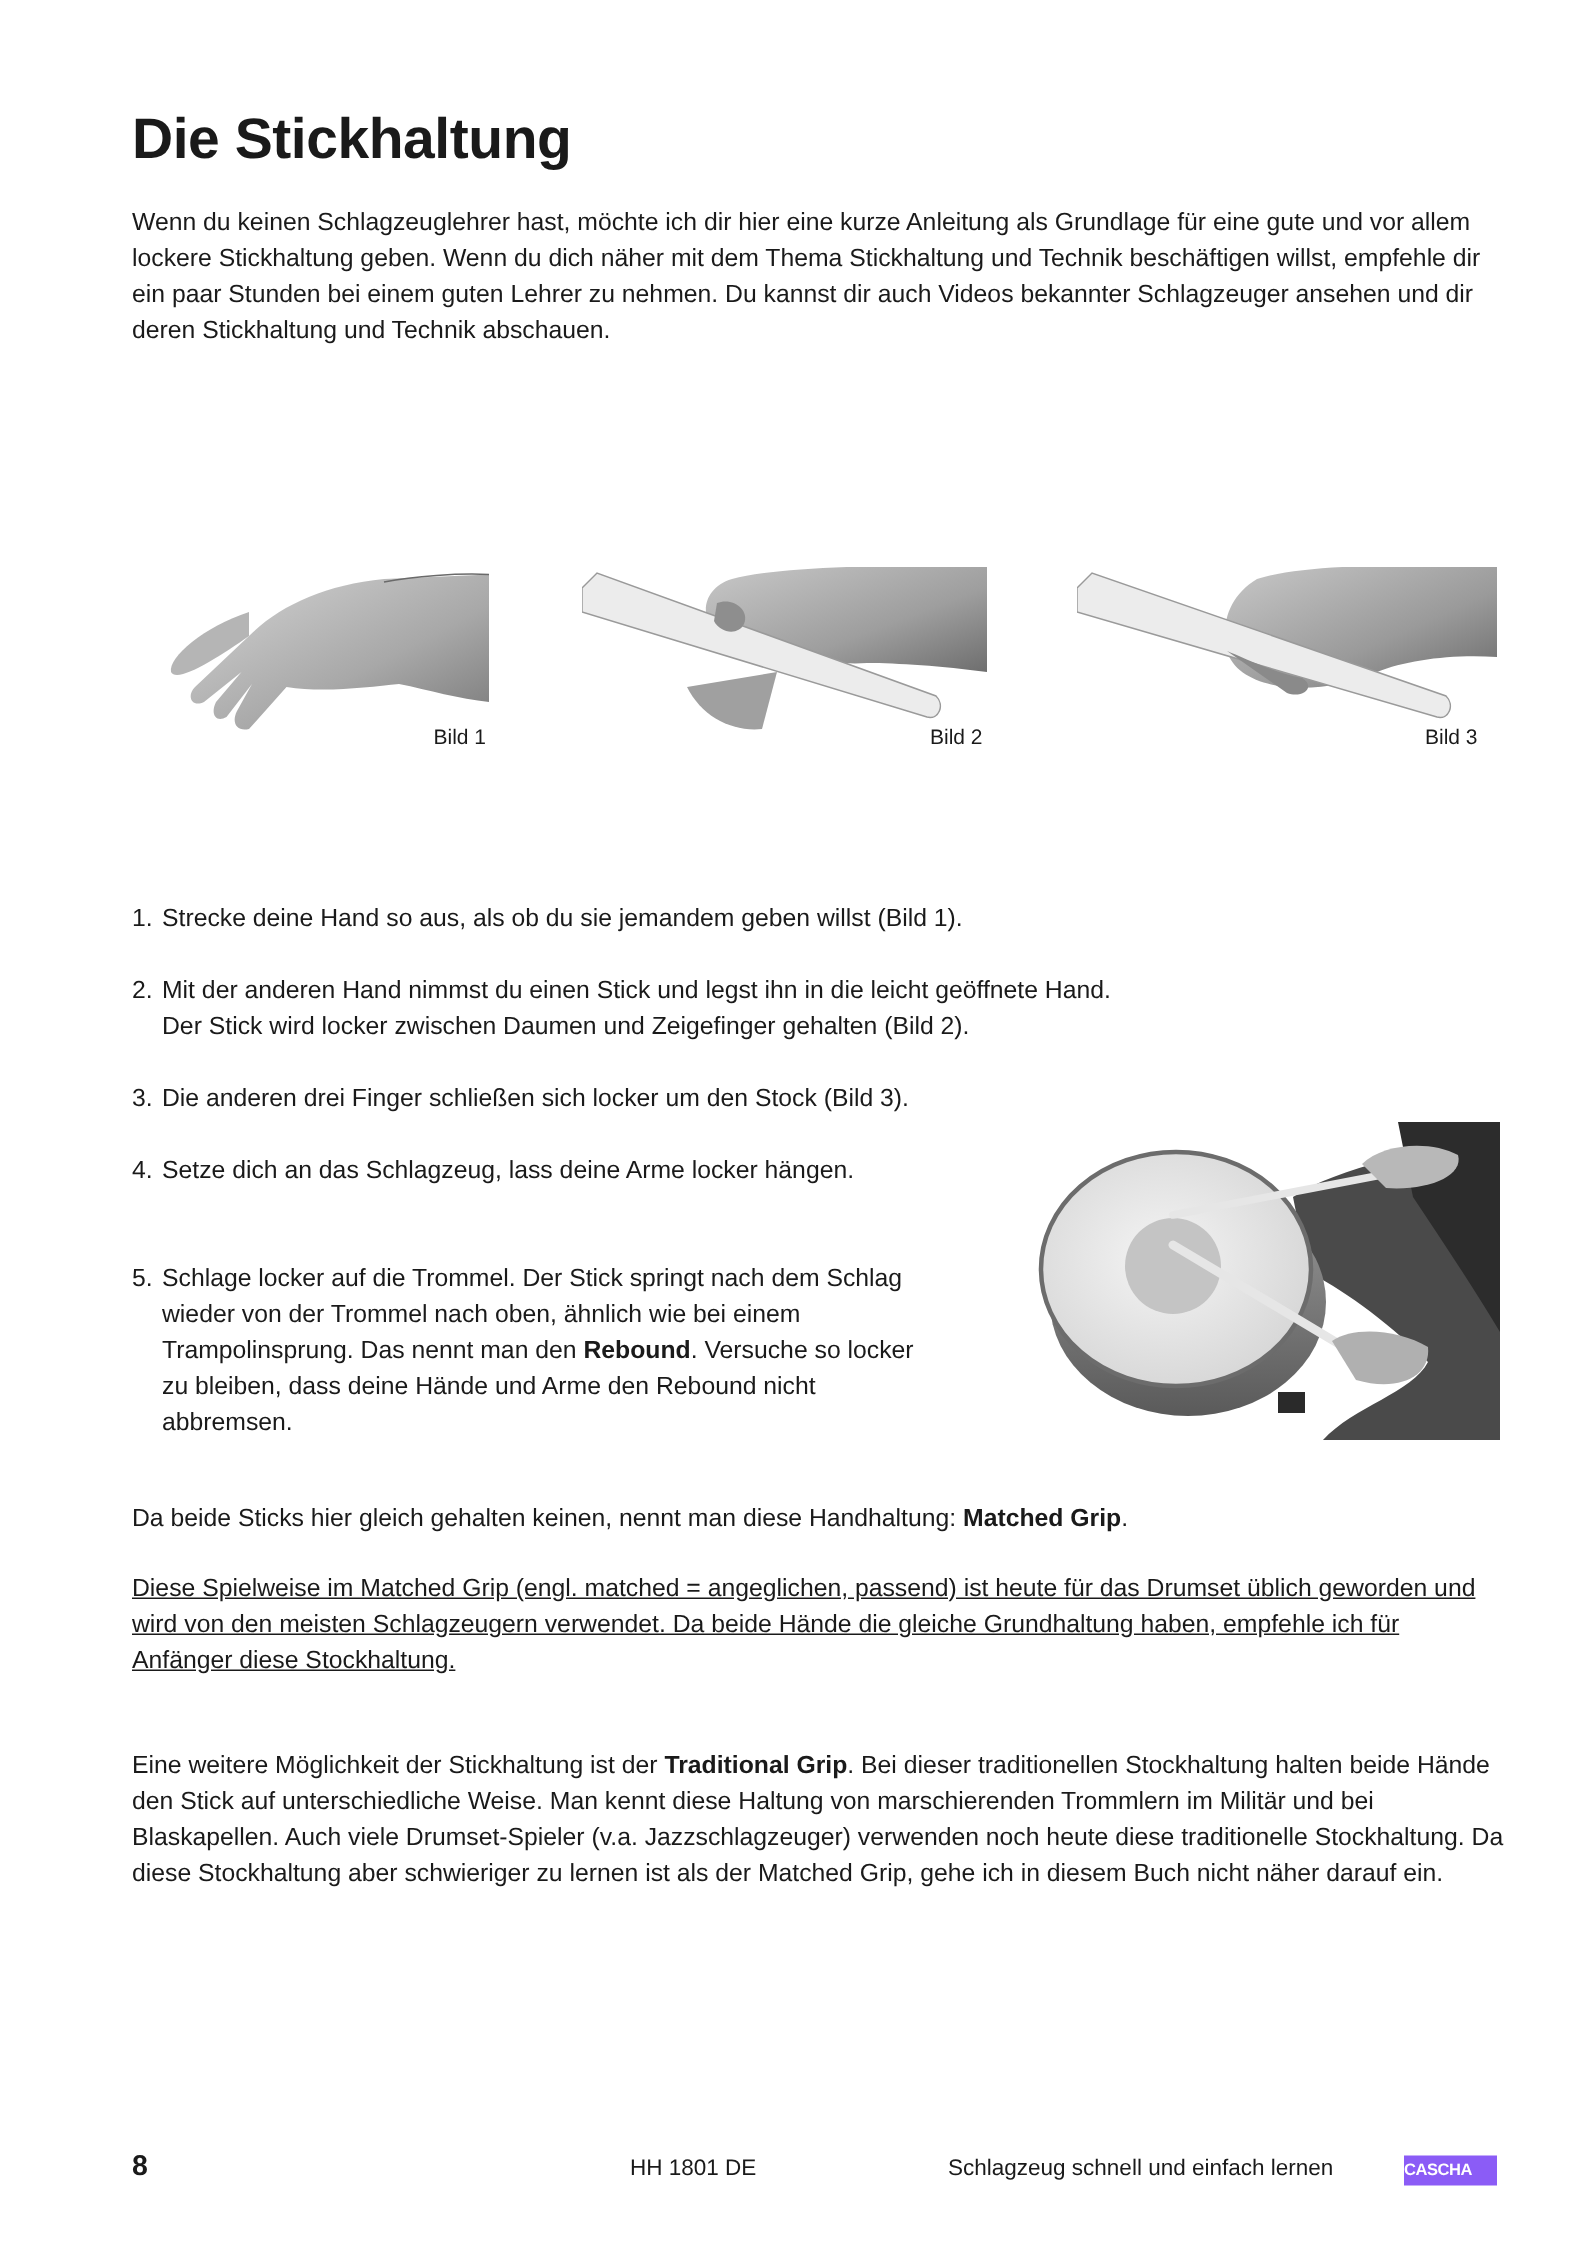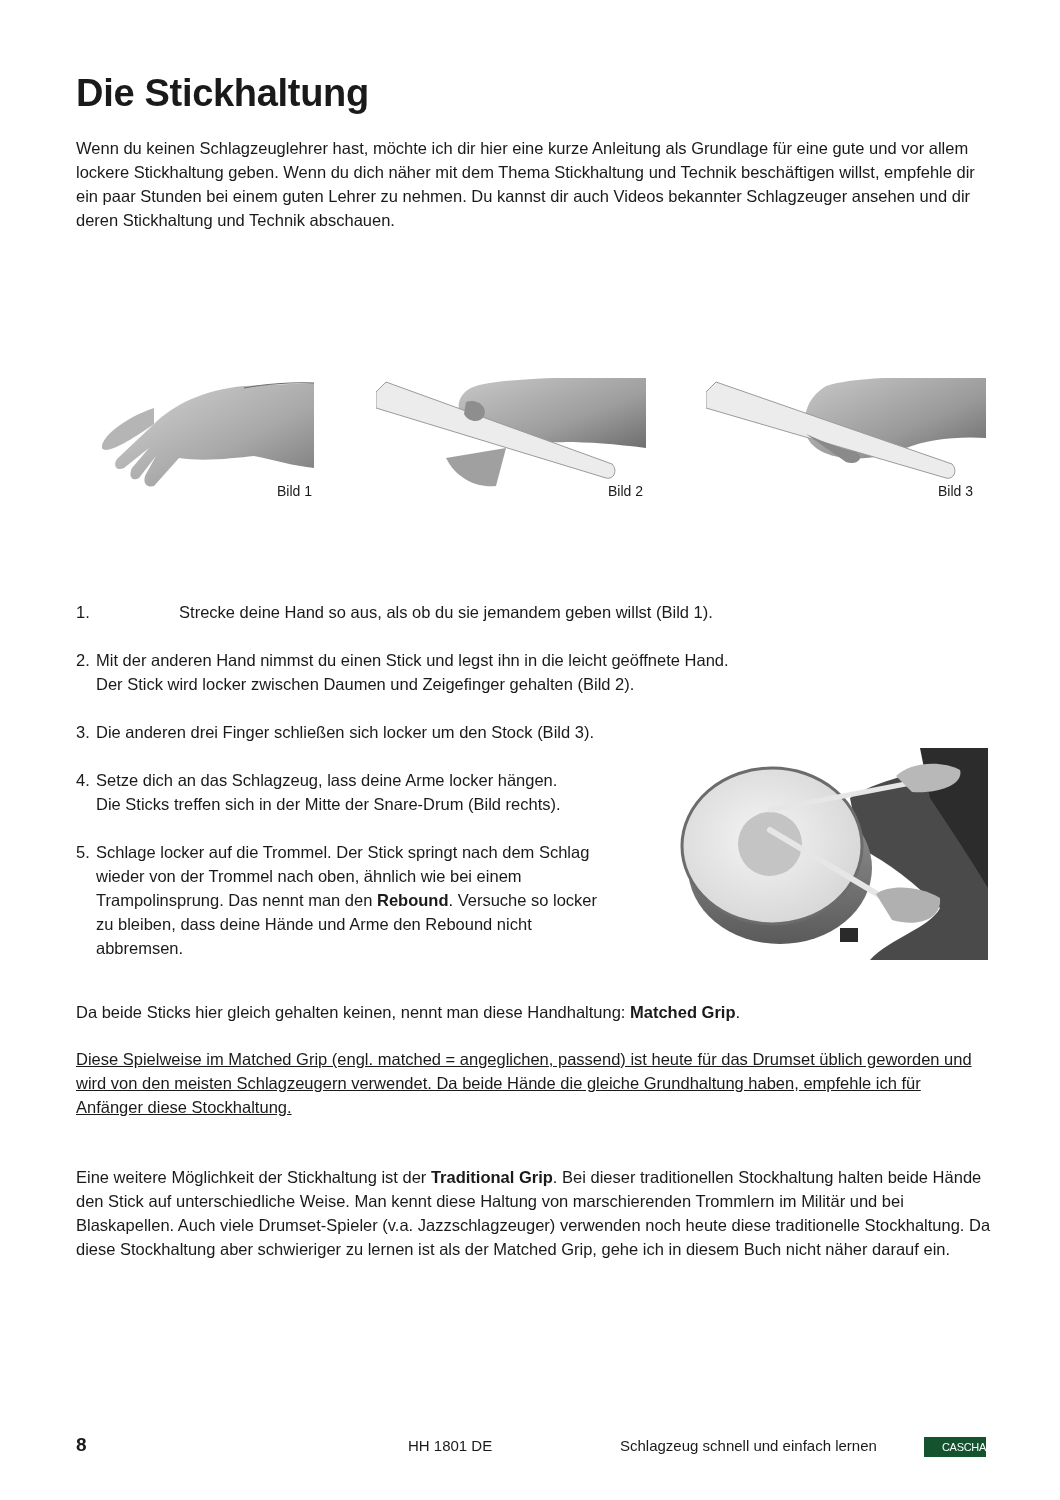--- a/index.html
+++ b/index.html
@@ -3,21 +3,21 @@
 <meta charset="utf-8">
 <style>
   * { box-sizing: border-box; margin: 0; padding: 0; }
   html, body { width: 1060px; height: 1500px; background: #ffffff; }
   body {
     position: relative;
     font-family: "Liberation Sans", "DejaVu Sans", sans-serif;
     color: #1a1a1a;
     overflow: hidden;
   }
-  .page { position: absolute; left: 0; top: 0; width: 981px; height: 1500px; }
+  .page { position: absolute; left: 12px; top: 0; width: 981px; height: 1500px; }
 
   .title {
     position: absolute; left: 76px; top: 72px;
     font-size: 38px; font-weight: bold; letter-spacing: -0.3px;
     color: #1a1a1a;
   }
 
   .para {
     position: absolute; left: 76px; width: 910px;
     font-size: 16.5px; line-height: 24px; color: #1a1a1a;
@@ -43,22 +43,22 @@
 
   .footer {
     position: absolute; top: 1434px; left: 0; width: 1060px; height: 28px;
     font-size: 15px; color: #1a1a1a;
   }
   .page-num { position: absolute; left: 76px; top: 0; font-weight: bold; font-size: 19px; }
   .code { position: absolute; left: 408px; top: 3px; }
   .book-title { position: absolute; left: 620px; top: 3px; }
   .brand {
     position: absolute; left: 924px; top: 3px; width: 62px; height: 20px;
-    background: #14532d; color: #ffffff; font-weight: normal; font-size: 11px;
-    text-align: right; line-height: 20px; letter-spacing: -0.3px;
+    background: #8b5cf6; color: #ffffff; font-weight: bold; font-size: 11px;
+    text-align: left; line-height: 20px; letter-spacing: -0.3px;
   }
 </style>
 </head>
 <body>
 
 <div class="page">
 
   <h1 class="title">Die Stickhaltung</h1>
 
   <div class="para intro">
@@ -111,42 +111,41 @@
       <path d="M280 0 L280 60 C250 58 220 62 200 70 C180 78 160 82 140 80 C120 78 104 70 100 56 C96 40 100 20 120 8 C150 -2 220 -2 280 0 Z" fill="url(#skin3)"></path>
       <path d="M0 14 L0 30 L240 100 C248 102 252 92 246 86 L10 4 Z" fill="#ececec" stroke="#9a9a9a" stroke-width="1"></path>
       <path d="M100 56 C110 60 130 70 150 74 C160 80 150 88 140 84 Z" fill="#8a8a8a"></path>
     </svg>
   </div>
   <div class="fig-caption" style="left:938px; top:483px;">Bild 3</div>
 
   <div class="steps">
     <div class="step" style="top:0;">
       <span class="step-num">1.</span>
-      <div class="step-text" style="width:700px;text-align:center;">
+      <div class="step-text" style="width:700px;">
         <div>Strecke deine Hand so aus, als ob du sie jemandem geben willst (Bild 1).</div>
       </div>
     </div>
     <div class="step" style="top:48px;">
       <span class="step-num">2.</span>
       <div class="step-text" style="width:780px;">
         <div>Mit der anderen Hand nimmst du einen Stick und legst ihn in die leicht geöffnete Hand.</div>
         <div>Der Stick wird locker zwischen Daumen und Zeigefinger gehalten (Bild 2).</div>
       </div>
     </div>
     <div class="step" style="top:120px;">
       <span class="step-num">3.</span>
       <div class="step-text">
         <div>Die anderen drei Finger schließen sich locker um den Stock (Bild  3).</div>
       </div>
     </div>
     <div class="step" style="top:168px;">
       <span class="step-num">4.</span>
       <div class="step-text">
         <div>Setze dich an das Schlagzeug, lass deine Arme locker hängen.</div>
-        <div>Die Sticks treffen sich in der Mitte der Snare-Drum (Bild rechts).</div>
       </div>
     </div>
     <div class="step" style="top:240px;">
       <span class="step-num">5.</span>
       <div class="step-text" style="width:520px;">
         <span>Schlage locker auf die Trommel. Der Stick springt nach dem Schlag wieder von der Trommel nach oben, ähnlich wie bei einem Trampolinsprung. Das nennt man den </span><b>Rebound</b><span>. Versuche so locker zu bleiben, dass deine Hände und Arme den Rebound nicht abbremsen.</span>
       </div>
     </div>
   </div>
 

